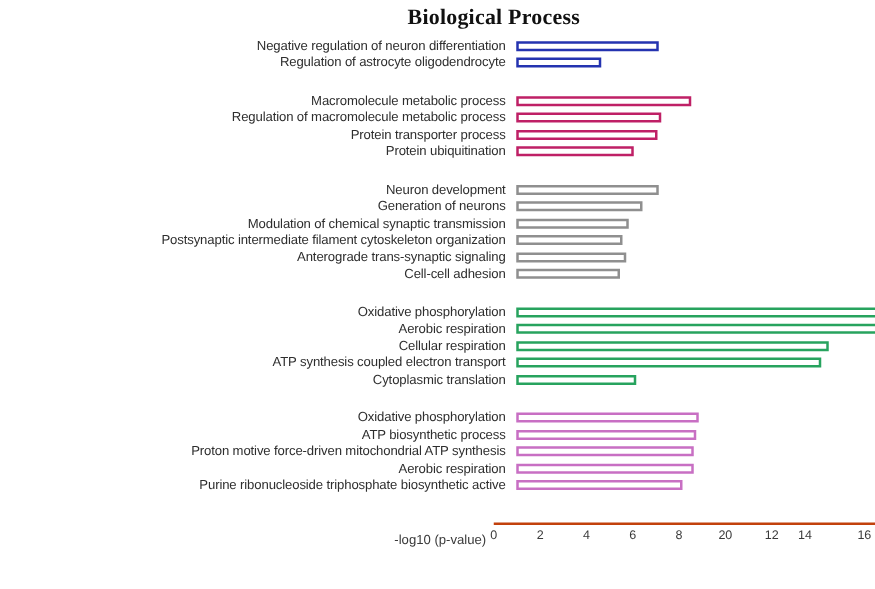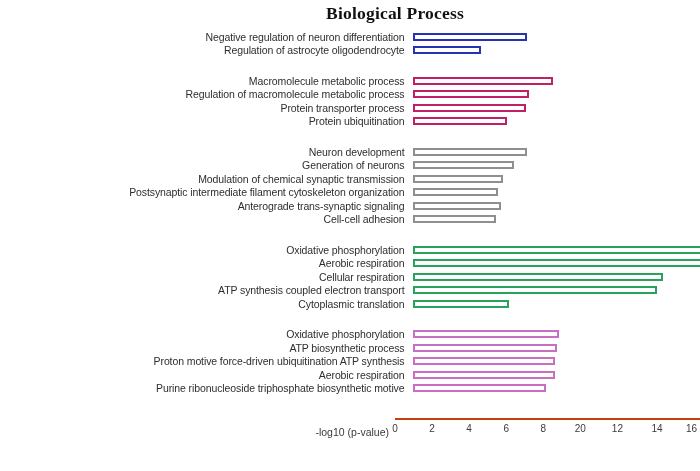--- a/index.html
+++ b/index.html
@@ -182,50 +182,50 @@
             <div class="bar" style="width: 146.4px; border-color: rgb(200, 111, 195);"></div>
           </div>
         </div>
         <div class="row">
           <div class="cat">ATP biosynthetic process</div>
           <div class="track">
             <div class="bar" style="width: 144.5px; border-color: rgb(200, 111, 195);"></div>
           </div>
         </div>
         <div class="row">
-          <div class="cat">Proton motive force-driven ubiquitination ATP synthesis</div>
+          <div class="cat">Proton motive force-driven mitochondrial ATP synthesis</div>
           <div class="track">
             <div class="bar" style="width: 142.7px; border-color: rgb(200, 111, 195);"></div>
           </div>
         </div>
         <div class="row">
           <div class="cat">Aerobic respiration</div>
           <div class="track">
             <div class="bar" style="width: 142.7px; border-color: rgb(200, 111, 195);"></div>
           </div>
         </div>
         <div class="row">
-          <div class="cat">Purine ribonucleoside triphosphate biosynthetic motive</div>
+          <div class="cat">Purine ribonucleoside triphosphate biosynthetic active</div>
           <div class="track">
             <div class="bar" style="width: 133.4px; border-color: rgb(200, 111, 195);"></div>
           </div>
         </div>
         <div class="side">
           <div class="bracket" style="background: rgb(200, 111, 195);"></div>
           <div class="vlabel" style="color: rgb(200, 127, 200);">iNs_DEL<sup>hom</sup>_PB</div>
         </div>
       </div>
     </div>
   <div class="axis-wrap">
     <div class="axis">
       <div class="xlabel">-log10 (p-value)</div>
     <div class="tick" style="left: 0px;">0</div>
         <div class="tick" style="left: 37.1px;">2</div>
         <div class="tick" style="left: 74.1px;">4</div>
         <div class="tick" style="left: 111.2px;">6</div>
         <div class="tick" style="left: 148.2px;">8</div>
         <div class="tick" style="left: 185.3px;">20</div>
         <div class="tick" style="left: 222.4px;">12</div>
-        <div class="tick" style="left: 262px;">14</div>
+        <div class="tick" style="left: 249px;">14</div>
         <div class="tick" style="left: 296.5px;">16</div>
       </div>
   </div>
 </div>
 
 </body></html>

